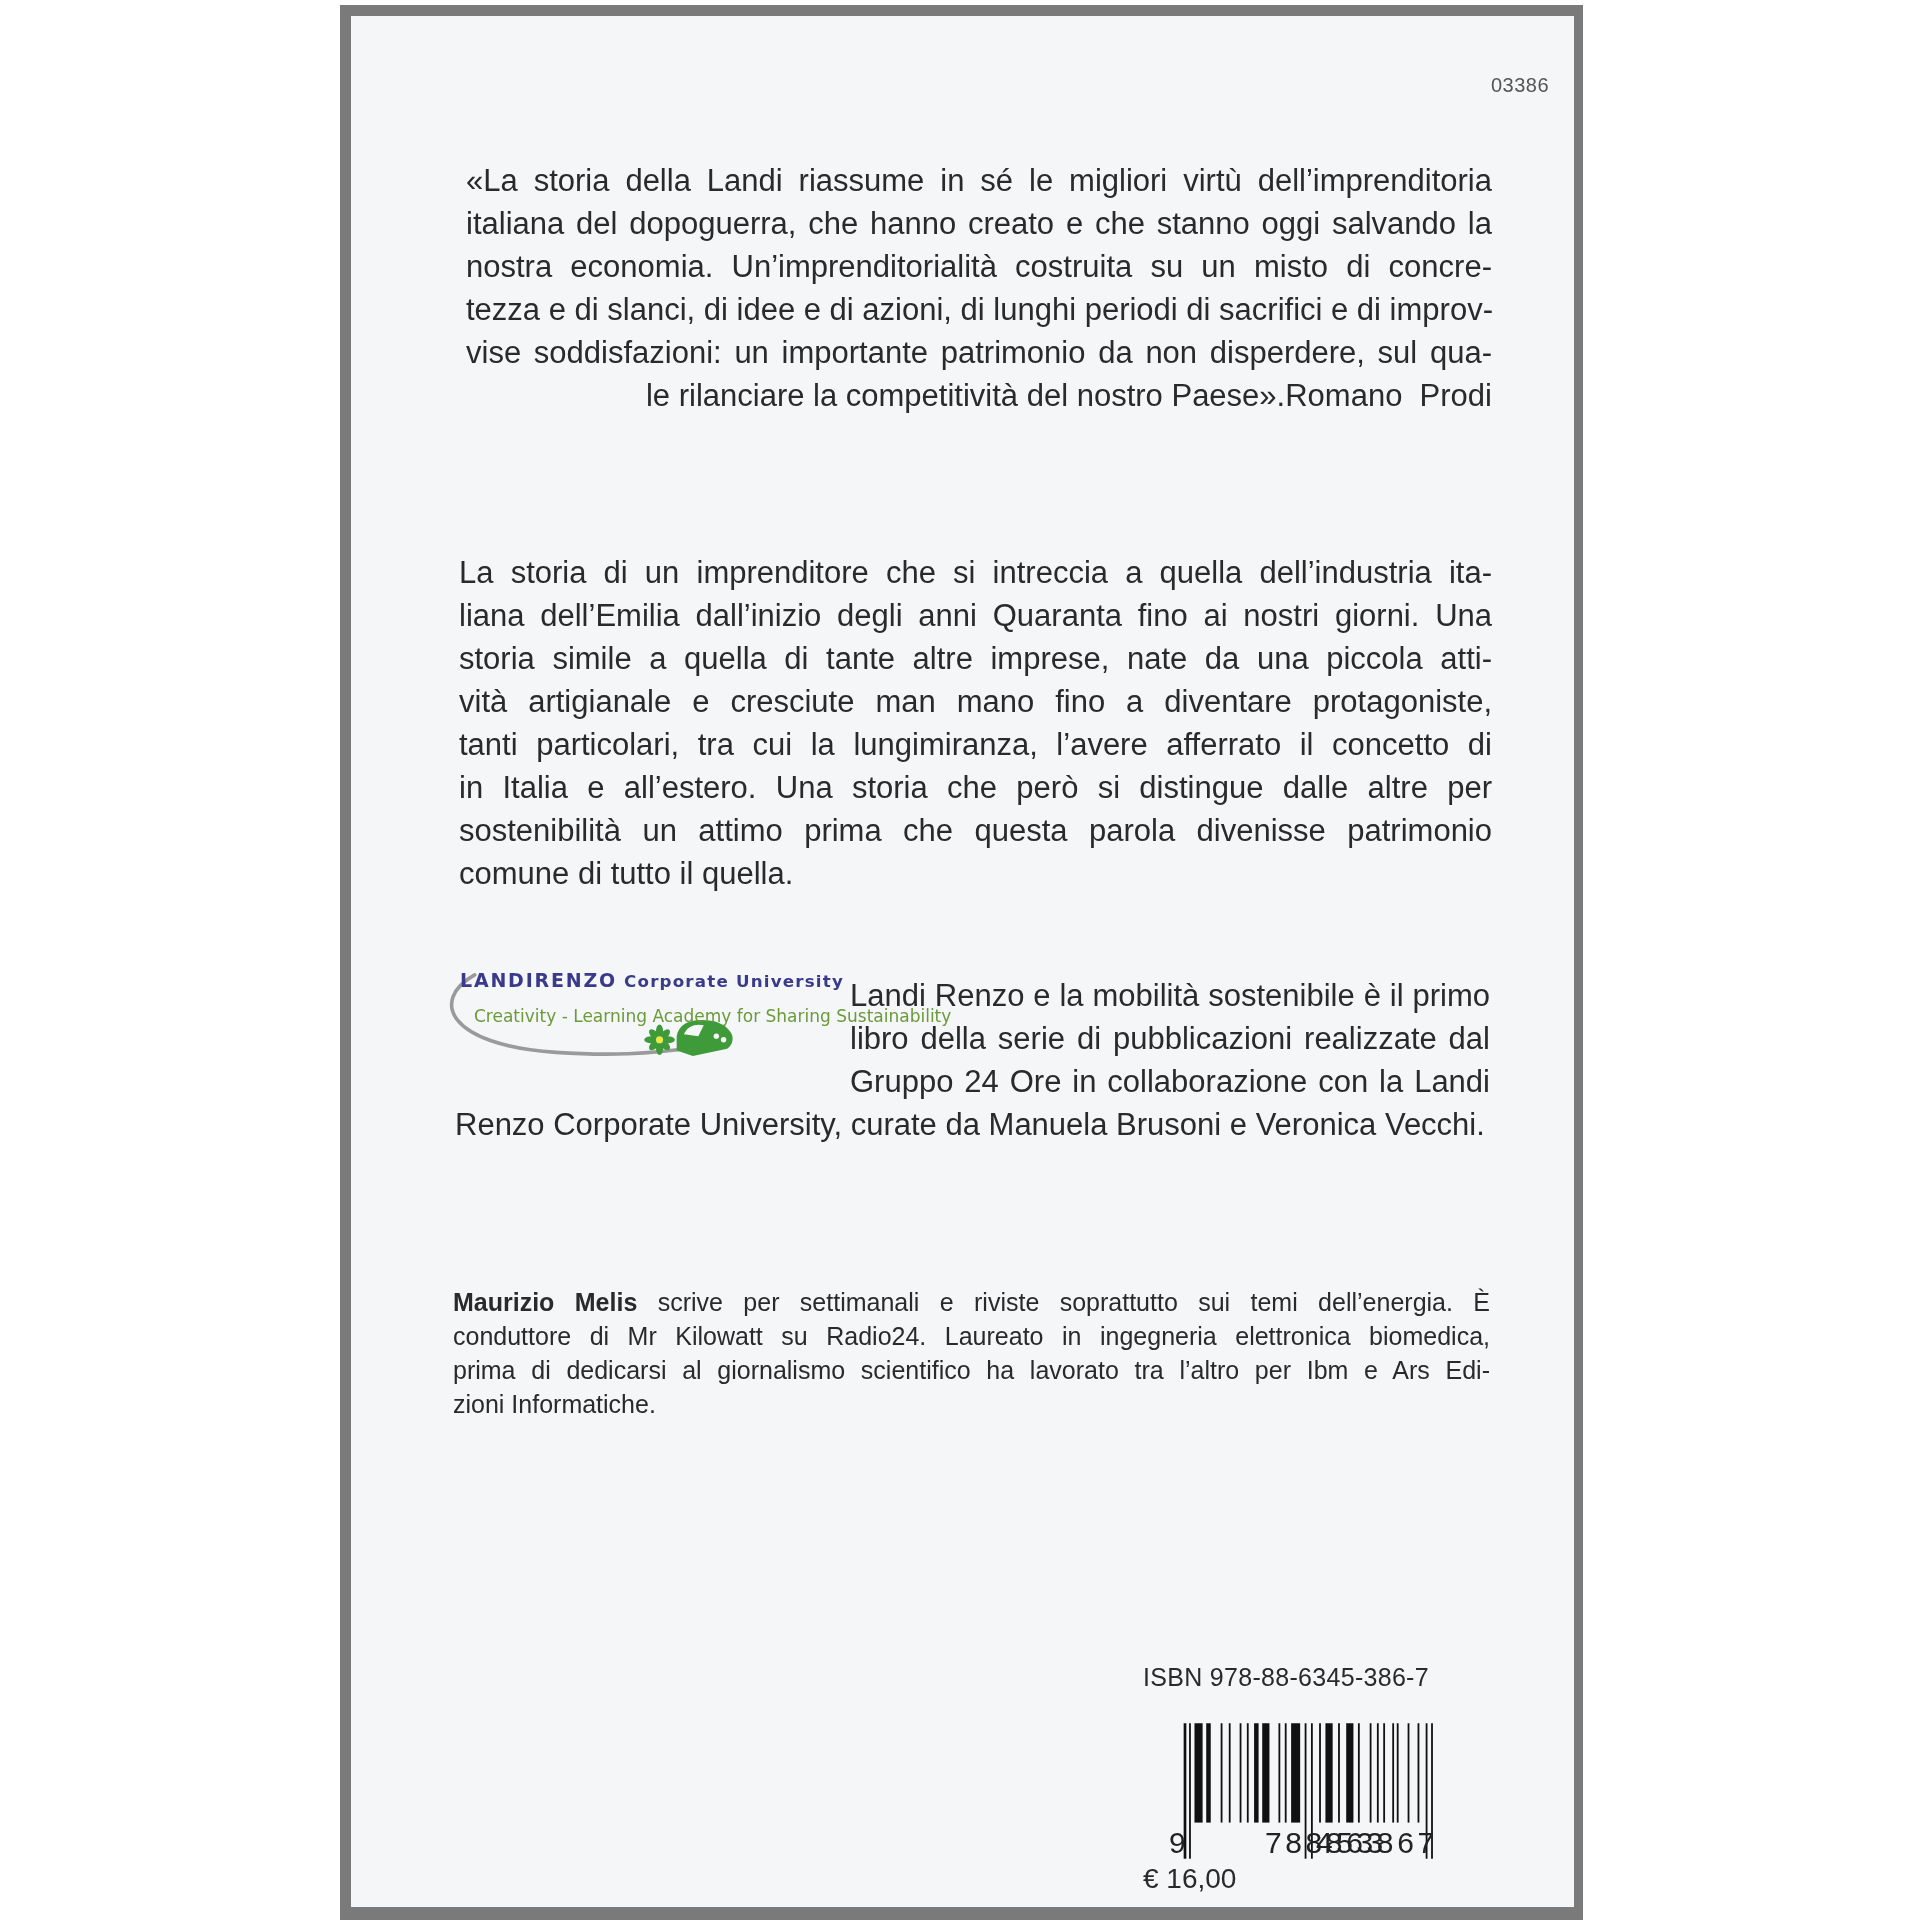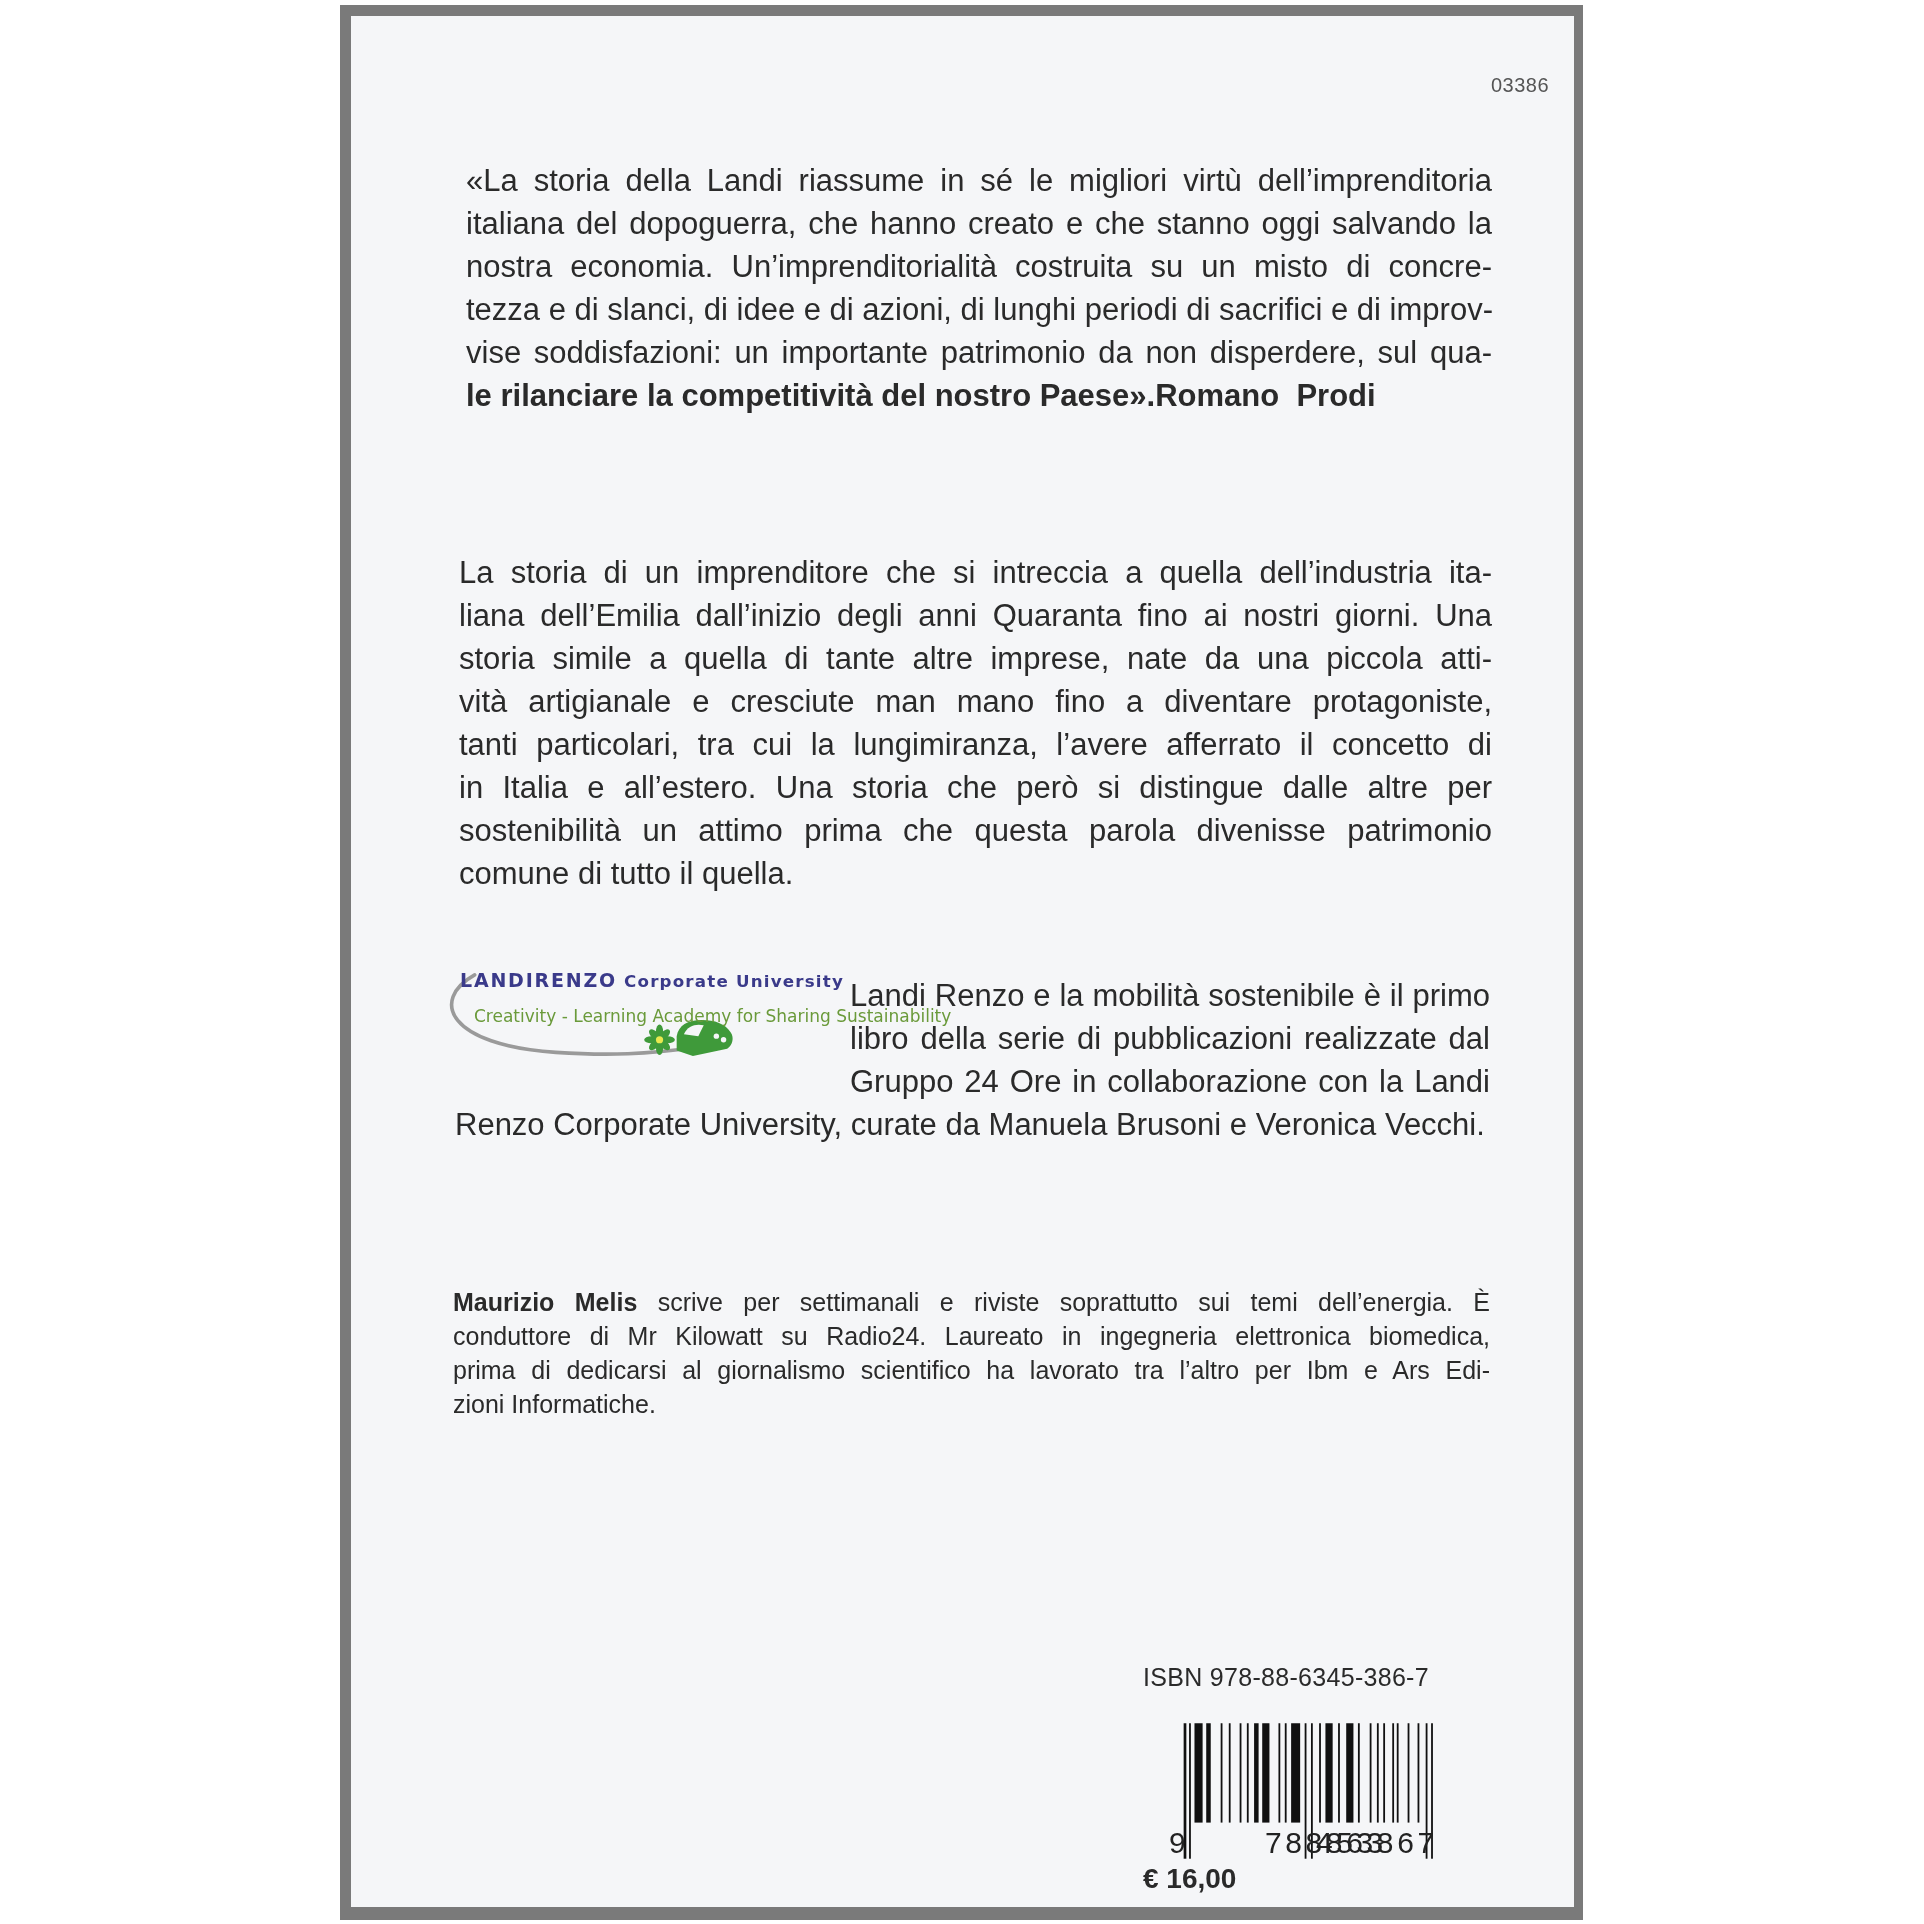--- a/index.html
+++ b/index.html
@@ -33,21 +33,21 @@
     position: absolute;
     font-size: 31px;
     line-height: 43px;
     color: #2a2a2a;
     text-align: justify;
     margin-top: 8px;
   }
   .para .line { display: block; white-space: nowrap; text-align-last: justify; text-align: justify; }
   .para .line.last { text-align-last: left; }
   .quote { left: 466px; top: 151px; width: 1026px; }
-  .quote .sig-line { display: flex; justify-content: flex-start; white-space: nowrap; font-weight: bold; }
+  .quote .sig-line { display: flex; justify-content: flex-end; white-space: nowrap; }
   .story { left: 459px; top: 543px; width: 1033px; }
   .logo {
     position: absolute;
     left: 438px; top: 964px;
     width: 407px; height: 101px;
   }
   .logo-title {
     position: absolute; left: 22px; top: 5.4px;
     white-space: nowrap;
     font-family: "DejaVu Sans", sans-serif;
@@ -80,21 +80,21 @@
   .barcode {
     position: absolute; left: 1171px; top: 1723px;
     width: 289px; height: 145px;
   }
   .bar-digits {
     position: absolute; top: 1826px;
     font-size: 30px; color: #222; letter-spacing: 3.6px;
   }
   .price {
     position: absolute; left: 1143px; top: 1863px;
-    font-size: 28px; font-weight: bold; color: #2a2a2a;
+    font-size: 28px; font-weight: normal; color: #2a2a2a;
   }
 </style>
 </head>
 <body>
 
 <div class="frame"></div>
 <div class="page"></div>
 
 <div class="code">03386</div>
 

